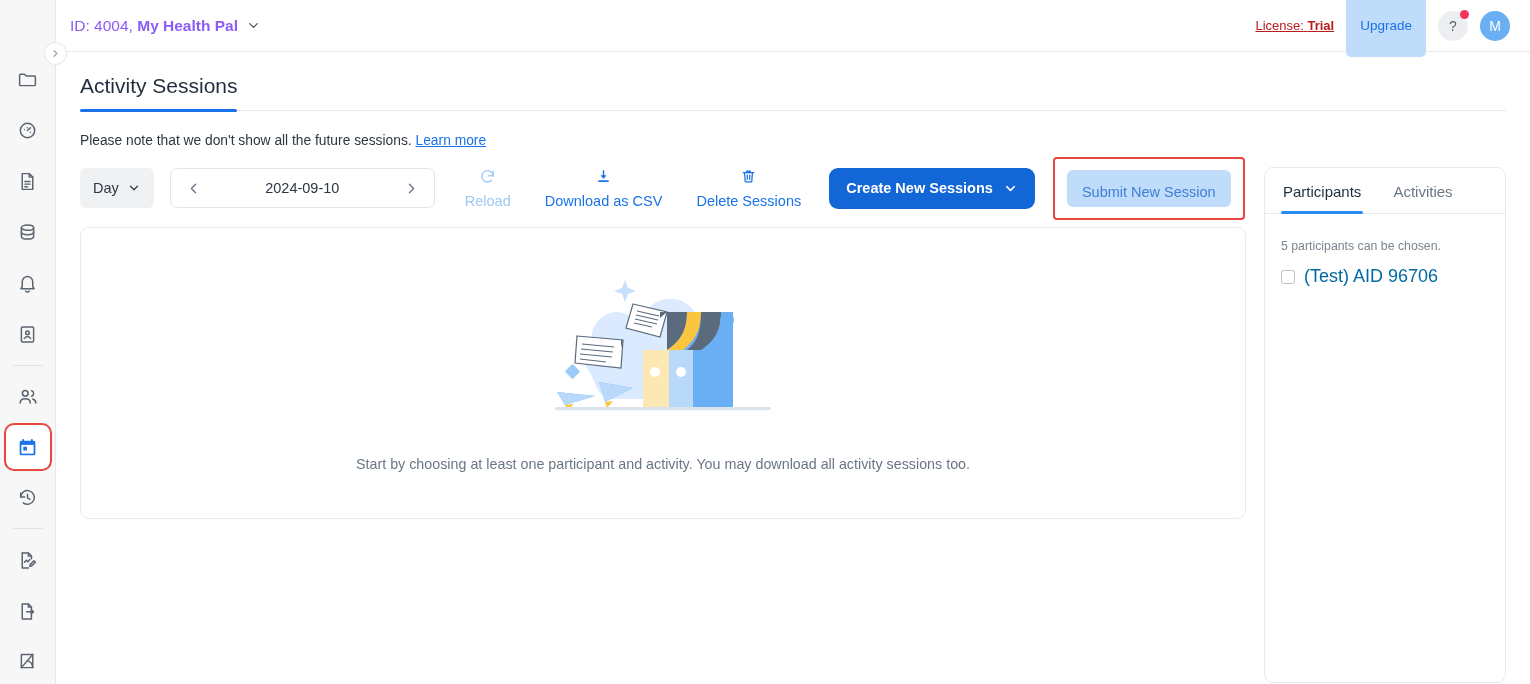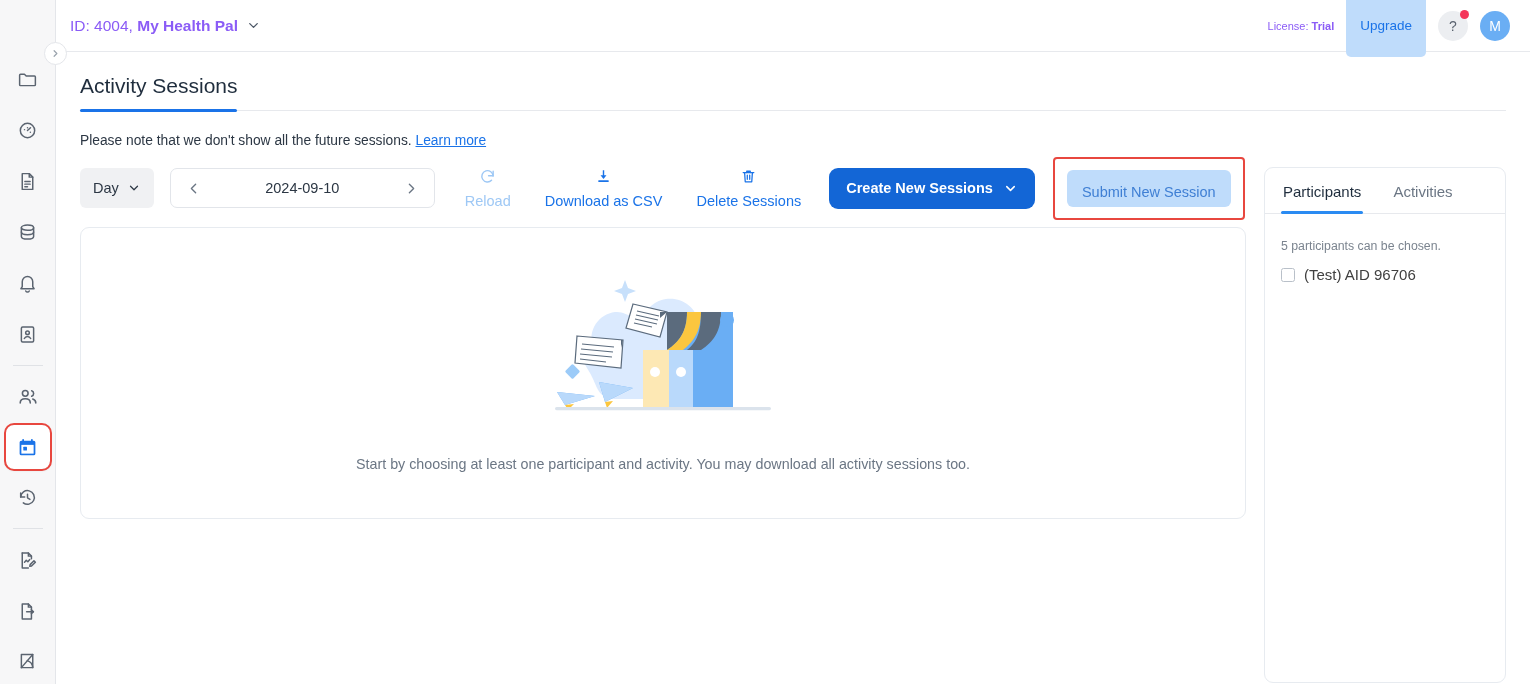--- a/index.html
+++ b/index.html
@@ -53,21 +53,21 @@
     border-bottom: 1px solid #e7e9ed;
     display: flex; align-items: center;
     padding: 0 20px 0 14px;
     background: #fff;
   }
   .acct { display: flex; align-items: center; gap: 8px; cursor: pointer; }
   .acct-text { font-size: 15.5px; color: #8b5cf6; }
   .acct-text b { font-weight: 700; }
   .acct-caret { color: #4c5766; display: flex; }
   .top-right { margin-left: auto; display: flex; align-items: center; gap: 12px; }
-  .license { font-size: 11px; color: #8b5cf6; }
+  .license { font-size: 13px; color: #b91c1c; text-decoration: underline; }
   .license b { font-weight: 700; }
   .upgrade-btn {
     background: #bfdcfb; color: #1a73e8;
     border: none; border-radius: 5px;
     font-size: 13.5px; font-family: inherit;
     padding: 24px 14px; cursor: pointer;
   }
   .help-btn {
     position: relative; width: 30px; height: 30px; border-radius: 50%;
     background: #eceef1; color: #5b6470;
@@ -179,21 +179,21 @@
     padding: 0 11px; font-size: 14px; font-family: inherit; color: #2c3744;
     outline: none; background: #fff;
   }
   .search-input::placeholder { color: #8f98a3; }
   .hint { font-size: 12.3px; color: #7b848f; margin-top: 10px; }
   .chk-row { display: flex; align-items: center; gap: 9px; margin-top: 13px; cursor: pointer; }
   .chk {
     width: 14px; height: 14px; border: 1px solid #b9c0c9; border-radius: 2.5px; background: #fff;
     flex: 0 0 14px;
   }
-  .chk-label { font-size: 15px; color: #404040; }
+  .chk-label { font-size: 18px; color: #0369a1; }
   .panel-foot { padding: 0 16px 16px; }
   .apply-btn {
     width: 100%; height: 38px; border: none; border-radius: 6px;
     background: #eef0f3; color: #a6aeb8; font-size: 14.5px; font-family: inherit;
     cursor: default;
   }
 </style>
 </head>
 <body>
 

